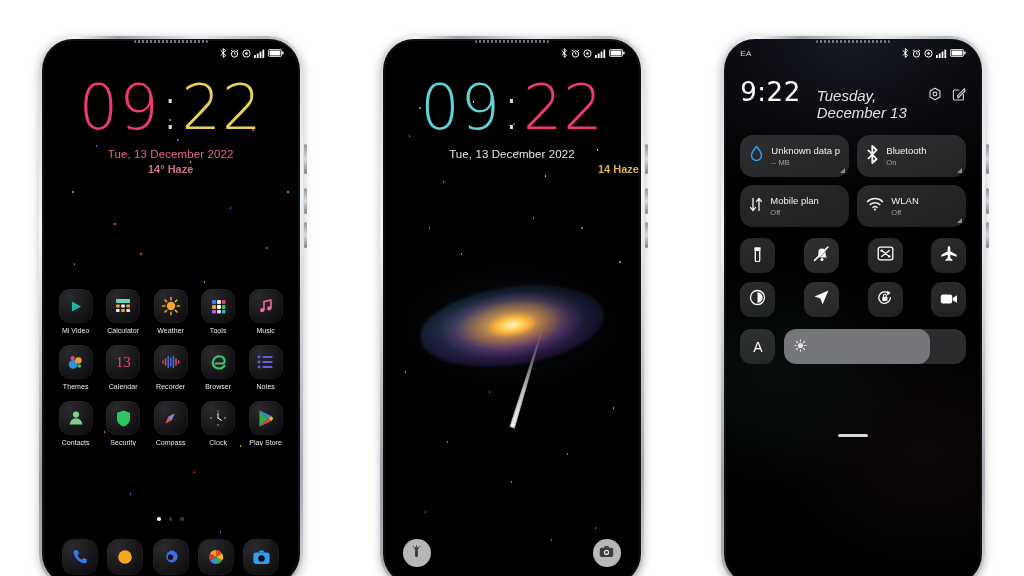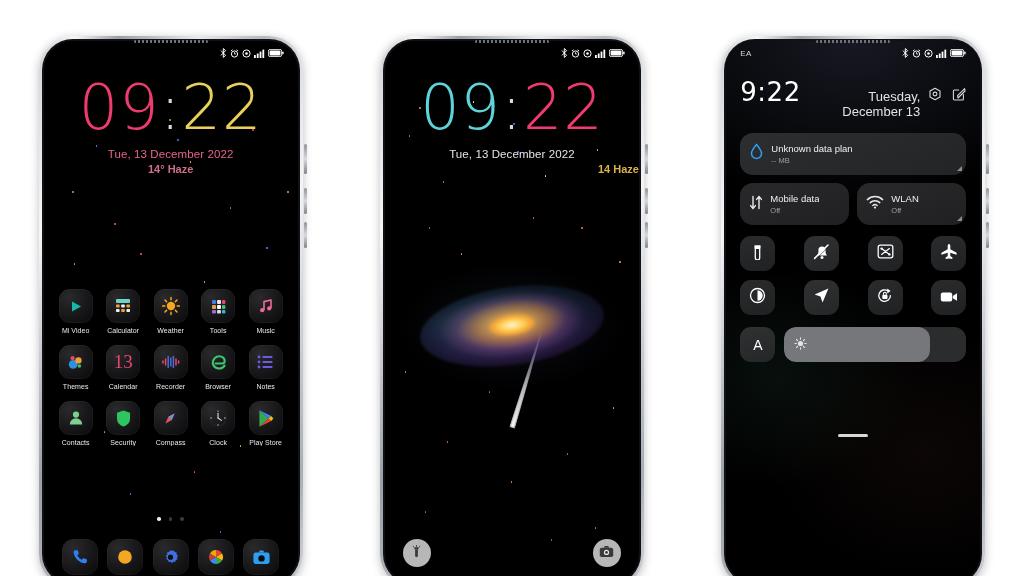--- a/index.html
+++ b/index.html
@@ -195,29 +195,28 @@
   .cc {
     position: absolute; inset: 0; z-index: 10;
     padding: 0 14px;
     background:
       radial-gradient(ellipse 130% 42% at 50% 0%, rgba(42,45,62,.55) 0%, transparent 72%),
       radial-gradient(ellipse 70% 26% at 20% 62%, rgba(26,52,40,.30) 0%, transparent 78%),
       radial-gradient(ellipse 80% 30% at 78% 76%, rgba(52,28,26,.24) 0%, transparent 78%),
       #000;
   }
   .cc-clockrow {
-    display: flex; align-items: baseline; gap: 8px;
+    display: flex; align-items: baseline; gap: 16px;
     margin-top: 36px;
-    text-align: right;
   }
   .cc-time {
     font-size: 26px; color: #fff; font-weight: 400;
     font-family: "DejaVu Sans", sans-serif; letter-spacing: .5px;
   }
-  .cc-date { font-size: 13px; color: #e2e2e2; flex: 1; }
+  .cc-date { font-size: 15px; color: #e2e2e2; flex: 1; font-style: italic; }
   .cc-actions { display: flex; gap: 10px; align-items: center; }
 
   .tile-grid { margin-top: 14px; display: flex; flex-direction: column; gap: 8px; }
   .tile-row { display: flex; gap: 8px; }
   .tile-big {
     flex: 1; height: 42px; border-radius: 13px;
     background: linear-gradient(160deg,#2d2e30 0%,#232425 100%);
     display: flex; align-items: center; gap: 7px;
     padding: 0 9px;
     position: relative; overflow: hidden;
@@ -421,21 +420,21 @@
                     <circle cx="7.2" cy="11.4" r="4.4" fill="#2f8fe0"></circle>
                     <circle cx="12.4" cy="7.4" r="3.2" fill="#f0a13c"></circle>
                     <circle cx="6.6" cy="5.2" r="2.1" fill="#e8476b"></circle>
                     <circle cx="13.4" cy="13" r="1.8" fill="#3ec46d"></circle>
                   </svg>
               </div>
               <div class="app-label">Themes</div>
             </div>
             <div class="app">
               <div class="app-ico">
-                <span style="font-size:19px;color:#e8476b;font-family:'Liberation Serif',serif;">13</span>
+                <span style="font-size:15px;color:#e8476b;font-family:'Liberation Serif',serif;">13</span>
               </div>
               <div class="app-label">Calendar</div>
             </div>
             <div class="app">
               <div class="app-ico">
                 <svg width="20" height="18" viewBox="0 0 20 18">
                     <g stroke-linecap="round" stroke-width="1.5">
                       <path d="M2 8v2" stroke="#e8476b"></path>
                       <path d="M4.6 6v6" stroke="#e8476b"></path>
                       <path d="M7.2 3.4v11.2" stroke="#4a6bd8"></path>
@@ -766,34 +765,46 @@
                   <svg width="15" height="18" viewBox="0 0 15 18">
                       <path d="M7.5 1.6c3 3.6 5 6.2 5 8.8a5 5 0 0 1-10 0c0-2.6 2-5.2 5-8.8z" fill="none" stroke="#2e9ef0" stroke-width="1.5"></path>
                     </svg>
                 </span>
                 <div class="tile-txt">
                   <div class="tile-title">Unknown data plan</div>
                   <div class="tile-sub">-- MB</div>
                 </div>
                 <span class="tile-corner"></span>
               </div>
+              <div class="tile-big">
+                <span>
+                  <svg width="13" height="19" viewBox="0 0 13 19">
+                      <path d="M2 5 L10.6 14 L6.3 18 V1 L10.6 5 L2 14" fill="none" stroke="#fff" stroke-width="1.8" stroke-linejoin="round"></path>
+                    </svg>
+                </span>
+                <div class="tile-txt">
+                  <div class="tile-title">Bluetooth</div>
+                  <div class="tile-sub">On</div>
+                </div>
+                <span class="tile-corner"></span>
+              </div>
             </div>
 
             <div class="tile-row">
               <div class="tile-big dim">
                 <span>
                   <svg width="14" height="17" viewBox="0 0 14 17">
                       <g stroke="#e8e8e8" stroke-width="1.4" stroke-linecap="round">
                         <path d="M4 14.6V2.4M4 14.6 1.6 11.6M4 14.6 6.4 11.6"></path>
                         <path d="M10 2.4v12.2M10 2.4 7.6 5.4M10 2.4l2.4 3"></path>
                       </g>
                     </svg>
                 </span>
                 <div class="tile-txt">
-                  <div class="tile-title">Mobile data</div>
+                  <div class="tile-title">Mobile plan</div>
                   <div class="tile-sub">Off</div>
                 </div>
               </div>
               <div class="tile-big dim">
                 <span>
                   <svg width="18" height="14" viewBox="0 0 18 14">
                       <g fill="none" stroke="#e8e8e8" stroke-width="1.5" stroke-linecap="round">
                         <path d="M1.4 4.6a11 11 0 0 1 15.2 0"></path>
                         <path d="M4.2 7.6a7 7 0 0 1 9.6 0"></path>
                         <path d="M6.9 10.5a3.2 3.2 0 0 1 4.2 0"></path>

